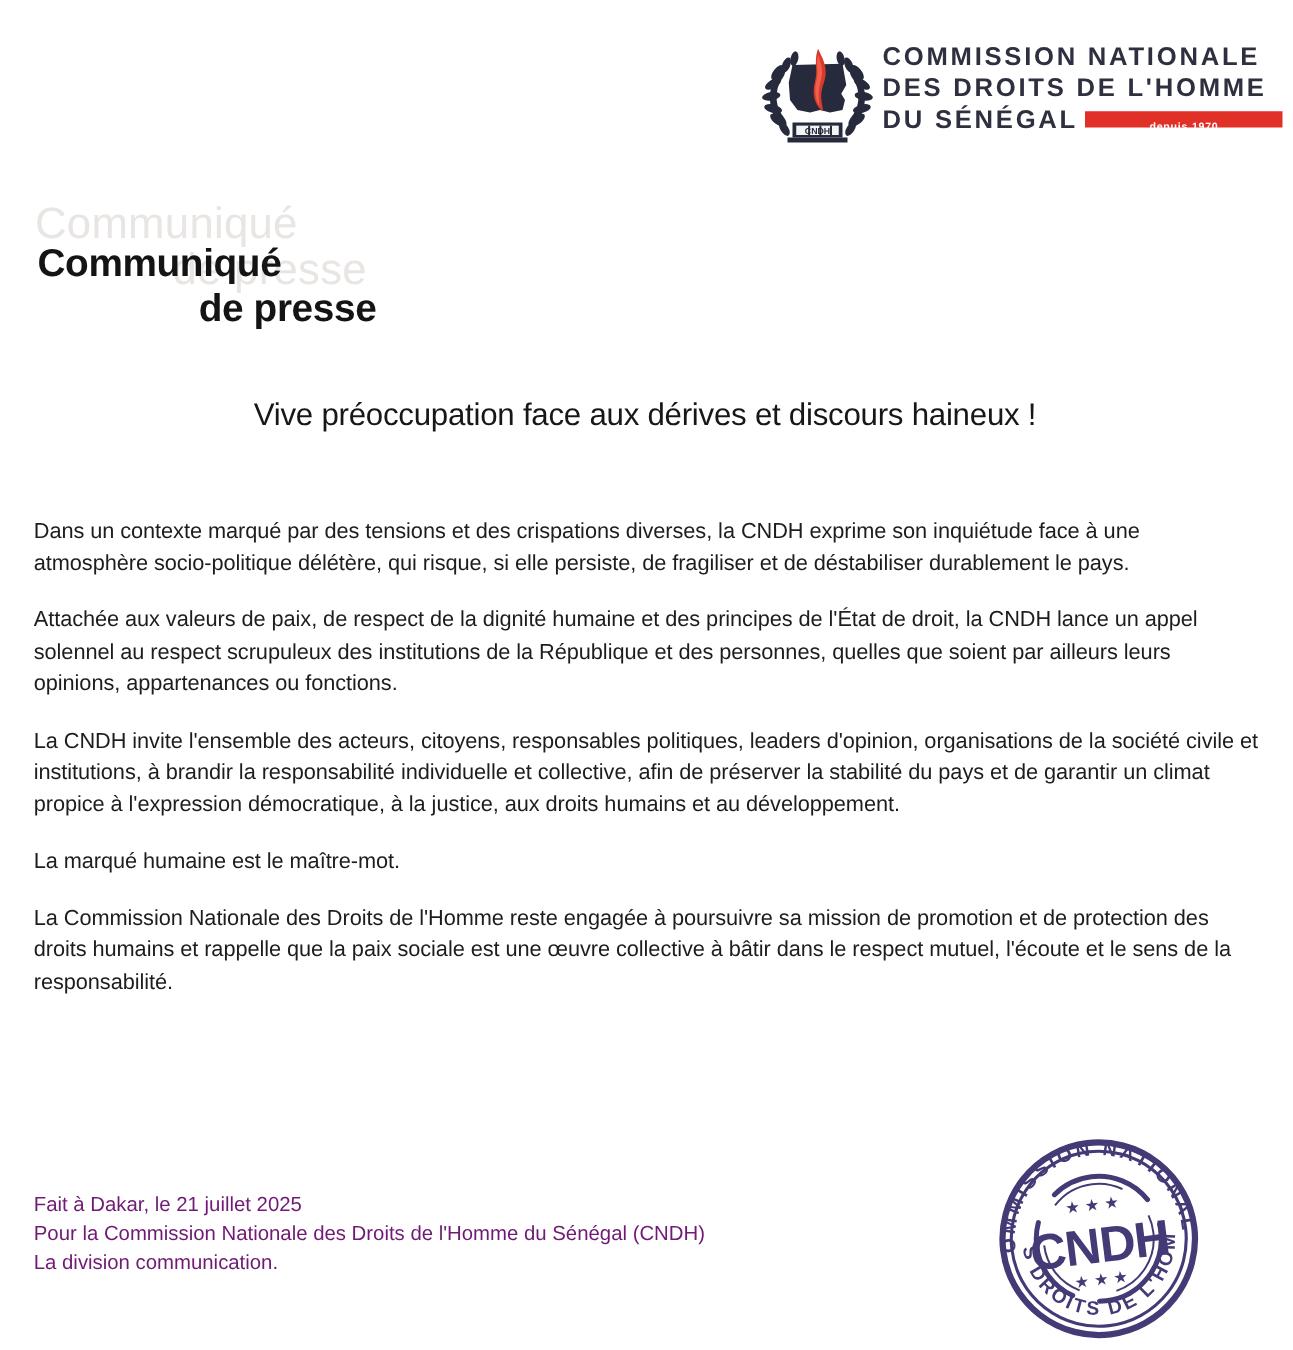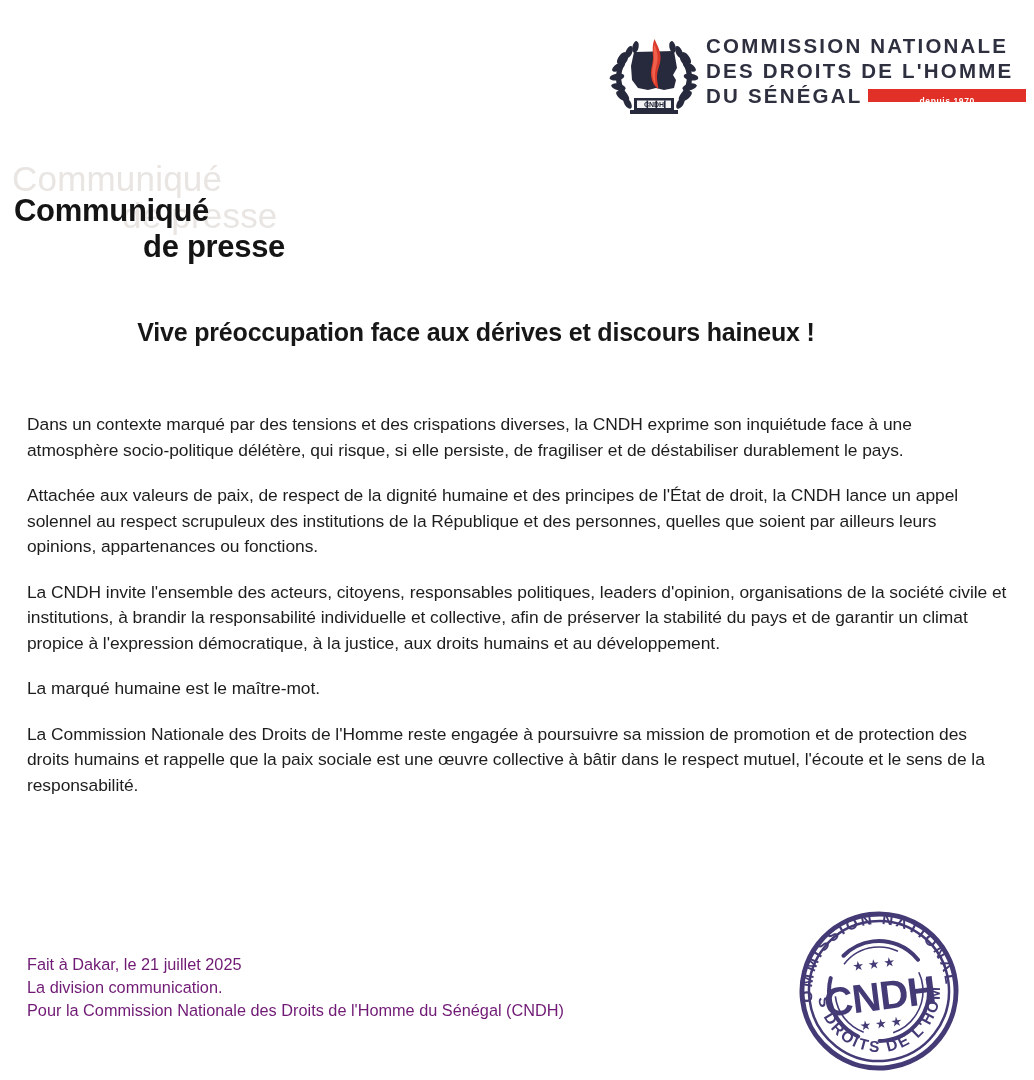--- a/index.html
+++ b/index.html
@@ -115,21 +115,21 @@
     color: #ffffff;
     font-size: 8.5px;
     font-weight: bold;
     letter-spacing: 0.6px;
     font-family: "Liberation Sans", sans-serif;
   }
 
   
   .title-zone {
     position: absolute;
-    left: 0;
+    left: 16px;
     top: 155px;
     width: 520px;
     height: 110px;
   }
   .ghost {
     position: absolute;
     color: #e9e5e3;
     font-size: 35px;
     font-weight: 400;
     letter-spacing: 0.2px;
@@ -152,23 +152,24 @@
   .title-l2 { left: 143px; top: 76px; }
 
   
   .headline {
     position: absolute;
     top: 318px;
     left: 0;
     width: 952px;
     text-align: center;
     font-size: 25px;
-    font-weight: bold;
+    font-weight: normal;
     color: #171717;
     letter-spacing: -0.2px;
+    padding-left: 40px;
   }
 
   
   .body-copy {
     position: absolute;
     left: 27px;
     top: 412px;
     width: 980px;
   }
   .para {
@@ -281,22 +282,22 @@
 <div class="body-copy">
   <p class="para">Dans un contexte marqué par des tensions et des crispations diverses, la CNDH exprime son inquiétude face à une atmosphère socio-politique délétère, qui risque, si elle persiste, de fragiliser et de déstabiliser durablement le pays.</p>
   <p class="para">Attachée aux valeurs de paix, de respect de la dignité humaine et des principes de l'État de droit, la CNDH lance un appel solennel au respect scrupuleux des institutions de la République et des personnes, quelles que soient par ailleurs leurs opinions, appartenances ou fonctions.</p>
   <p class="para">La CNDH invite l'ensemble des acteurs, citoyens, responsables politiques, leaders d'opinion, organisations de la société civile et institutions, à brandir la responsabilité individuelle et collective, afin de préserver la stabilité du pays et de garantir un climat propice à l'expression démocratique, à la justice, aux droits humains et au développement.</p>
   <p class="para">La marqué humaine est le maître-mot.</p>
   <p class="para">La Commission Nationale des Droits de l'Homme reste engagée à poursuivre sa mission de promotion et de protection des droits humains et rappelle que la paix sociale est une œuvre collective à bâtir dans le respect mutuel, l'écoute et le sens de la responsabilité.</p>
 </div>
 
 <div class="signature">
   <div class="sig-line">Fait à Dakar, le  21 juillet 2025</div>
+  <div class="sig-line">Pour la Commission Nationale des Droits de l'Homme du Sénégal (CNDH)</div>
   <div class="sig-line">La division communication.</div>
-  <div class="sig-line">Pour la Commission Nationale des Droits de l'Homme du Sénégal (CNDH)</div>
 </div>
 
 <div class="stamp">
   <svg width="178" height="178" viewBox="0 0 178 178" xmlns="http://www.w3.org/2000/svg">
     <defs>
       <path id="arcTop" d="M 22 89 A 67 67 0 0 1 156 89"></path>
       <path id="arcBottom" d="M 28 89 A 61 61 0 0 0 150 89"></path>
     </defs>
     <g transform="rotate(-7 89 89)">
       <circle cx="89" cy="89" r="77" fill="none" stroke="#443a75" stroke-width="5"></circle>

